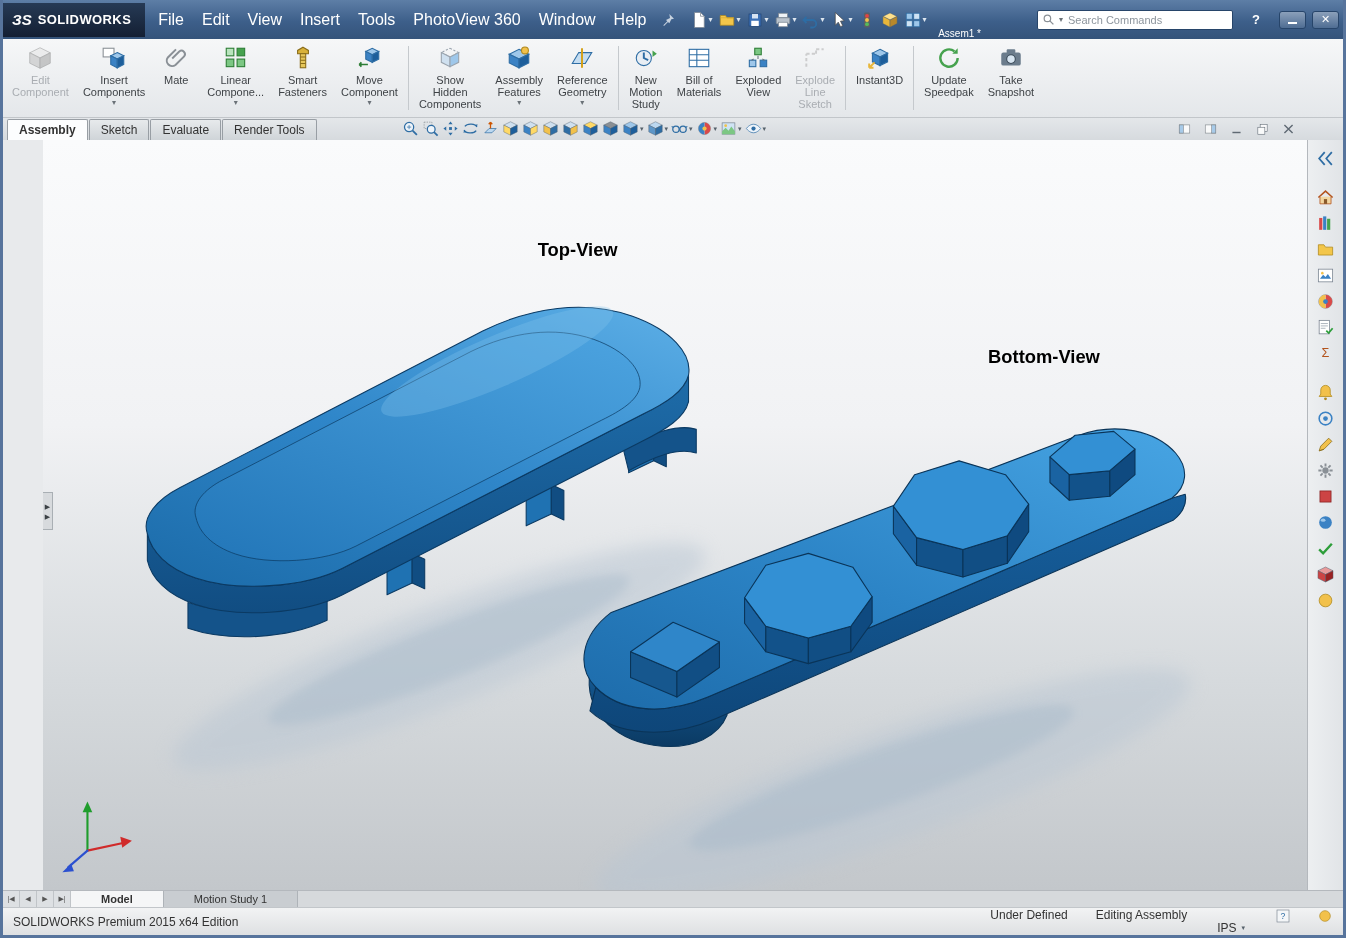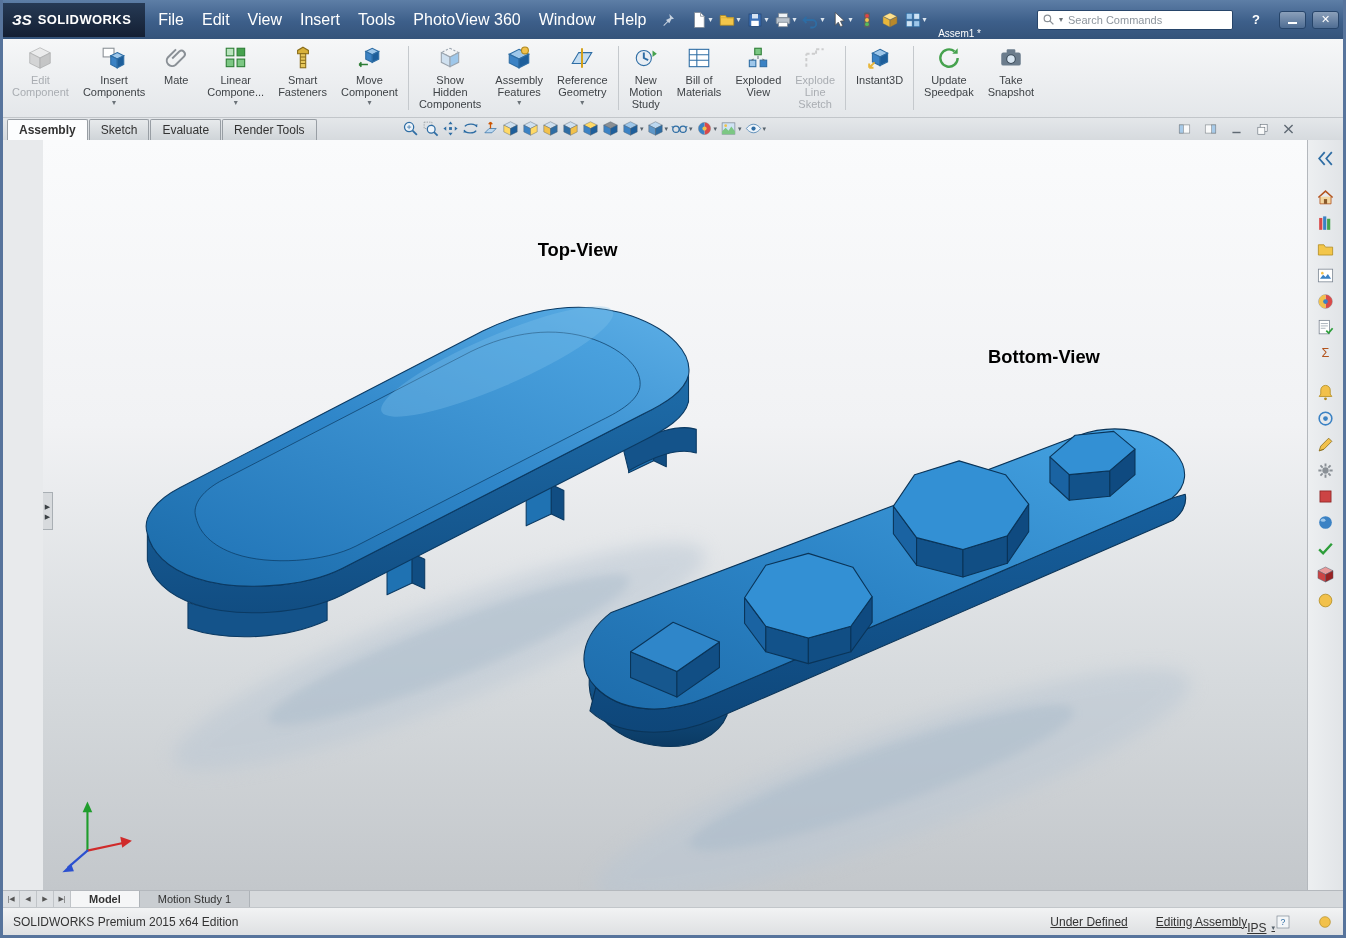--- a/index.html
+++ b/index.html
@@ -61,27 +61,27 @@
   .fm-splitter{position:absolute;left:0;top:352px;width:10px;height:38px;background:#d7dadd;border:1px solid #a9afb4;border-left:none;
     display:flex;flex-direction:column;align-items:center;justify-content:center;gap:3px;font-size:7px;color:#3c4246;line-height:7px;}
   .taskpane{flex:0 0 36px;background:linear-gradient(90deg,#edeff1,#e1e4e7);border-left:1px solid #b4b8bd;display:flex;flex-direction:column;align-items:center;padding-top:5px;overflow:hidden;}
   .tp-btn{width:28px;height:24px;display:flex;align-items:center;justify-content:center;margin:1px 0;border-radius:3px;}
   .tp-btn .ic{width:19px;height:19px;}
   .tp-gap{height:13px;flex:0 0 13px;}
   
   .bottombar{flex:0 0 17px;background:#d6d9dc;border-top:1px solid #b4b8bd;display:flex;align-items:stretch;font-size:11px;}
   .nav-btn{width:17px;display:flex;align-items:center;justify-content:center;border-right:1px solid #c0c4c8;color:#555;font-size:7px;background:#dde0e3;}
   .model-tabs{display:flex;}
-  .model-tab{padding:0 18px;display:flex;align-items:center;border-right:1px solid #aeb3b8;background:#c9cdd1;color:#333;white-space:nowrap;}
+  .model-tab{padding:0 30px;display:flex;align-items:center;border-right:1px solid #aeb3b8;background:#c9cdd1;color:#333;white-space:nowrap;}
   .model-tab.active{background:#f5f6f7;font-weight:bold;}
   
   .statusbar{flex:0 0 24px;background:linear-gradient(#f2f3f4,#dee0e2);border-top:1px solid #c2c6ca;display:flex;align-items:center;
     font-size:12px;color:#333;padding:0 10px;}
   .sb-left{margin-right:auto;white-space:nowrap;}
-  .sb-right{display:flex;align-items:center;text-decoration:underline;}
+  .sb-right{display:flex;gap:30px;}
   .sb-item{white-space:nowrap;}
   .sb-units{display:flex;align-items:center;gap:4px;margin-top:13px;}
   .sb-ic{width:16px;height:16px;}
 </style>
 </head>
 <body>
 
 <div class="window">
 
   <div class="titlebar">

